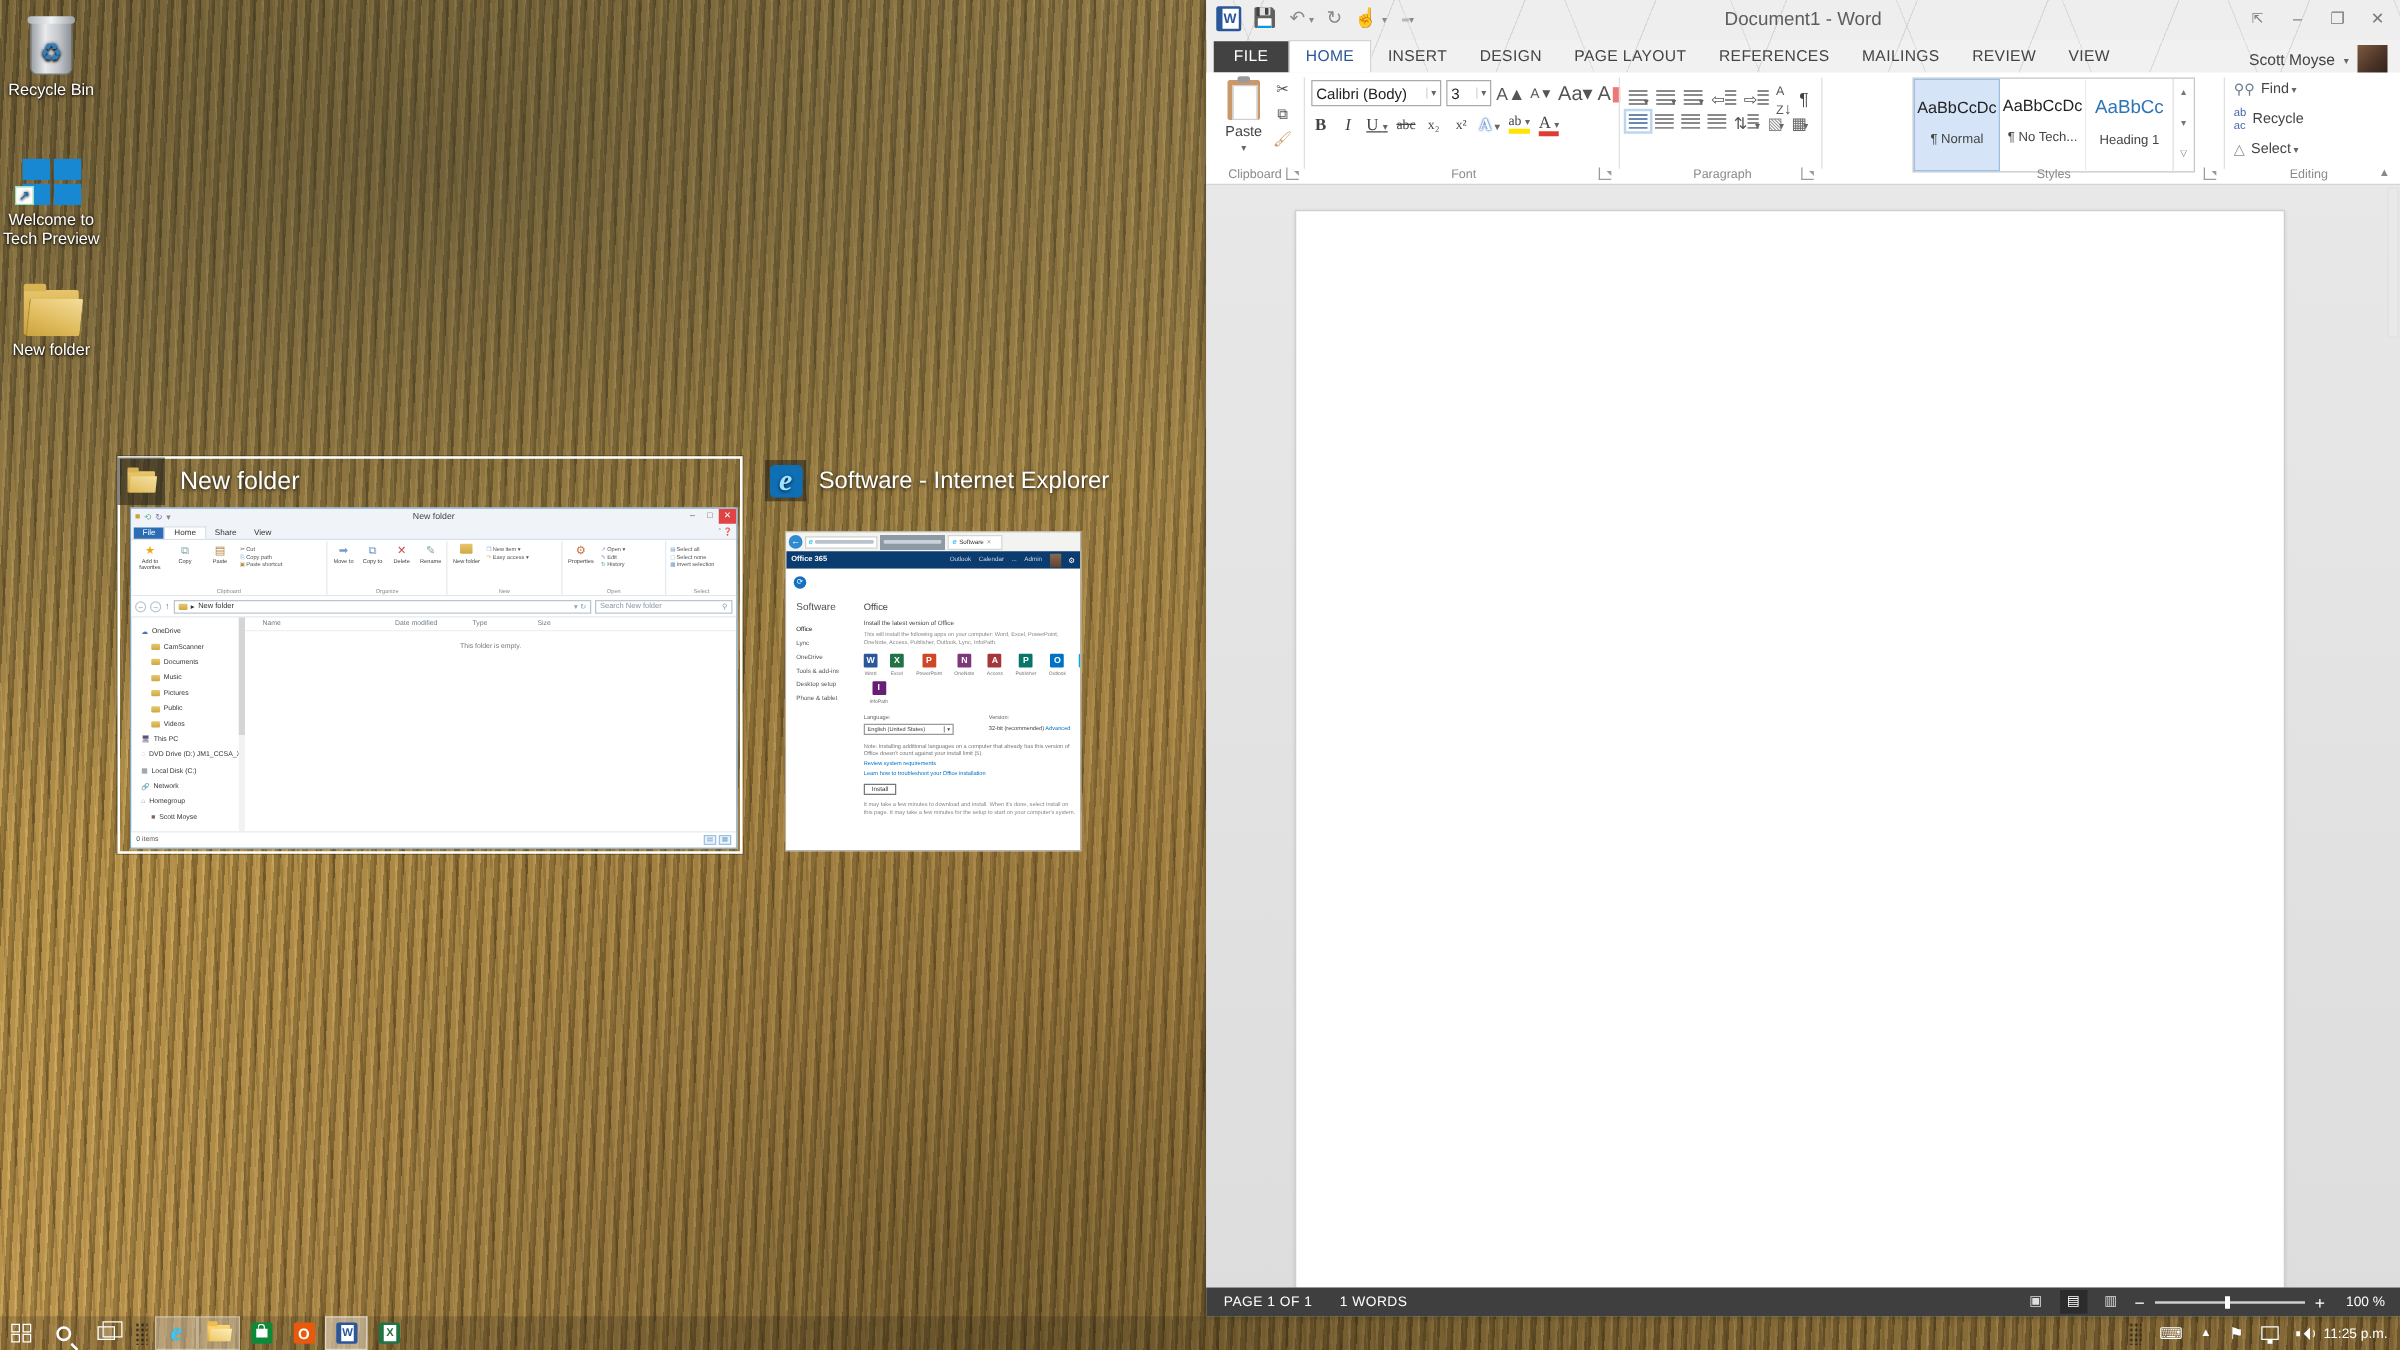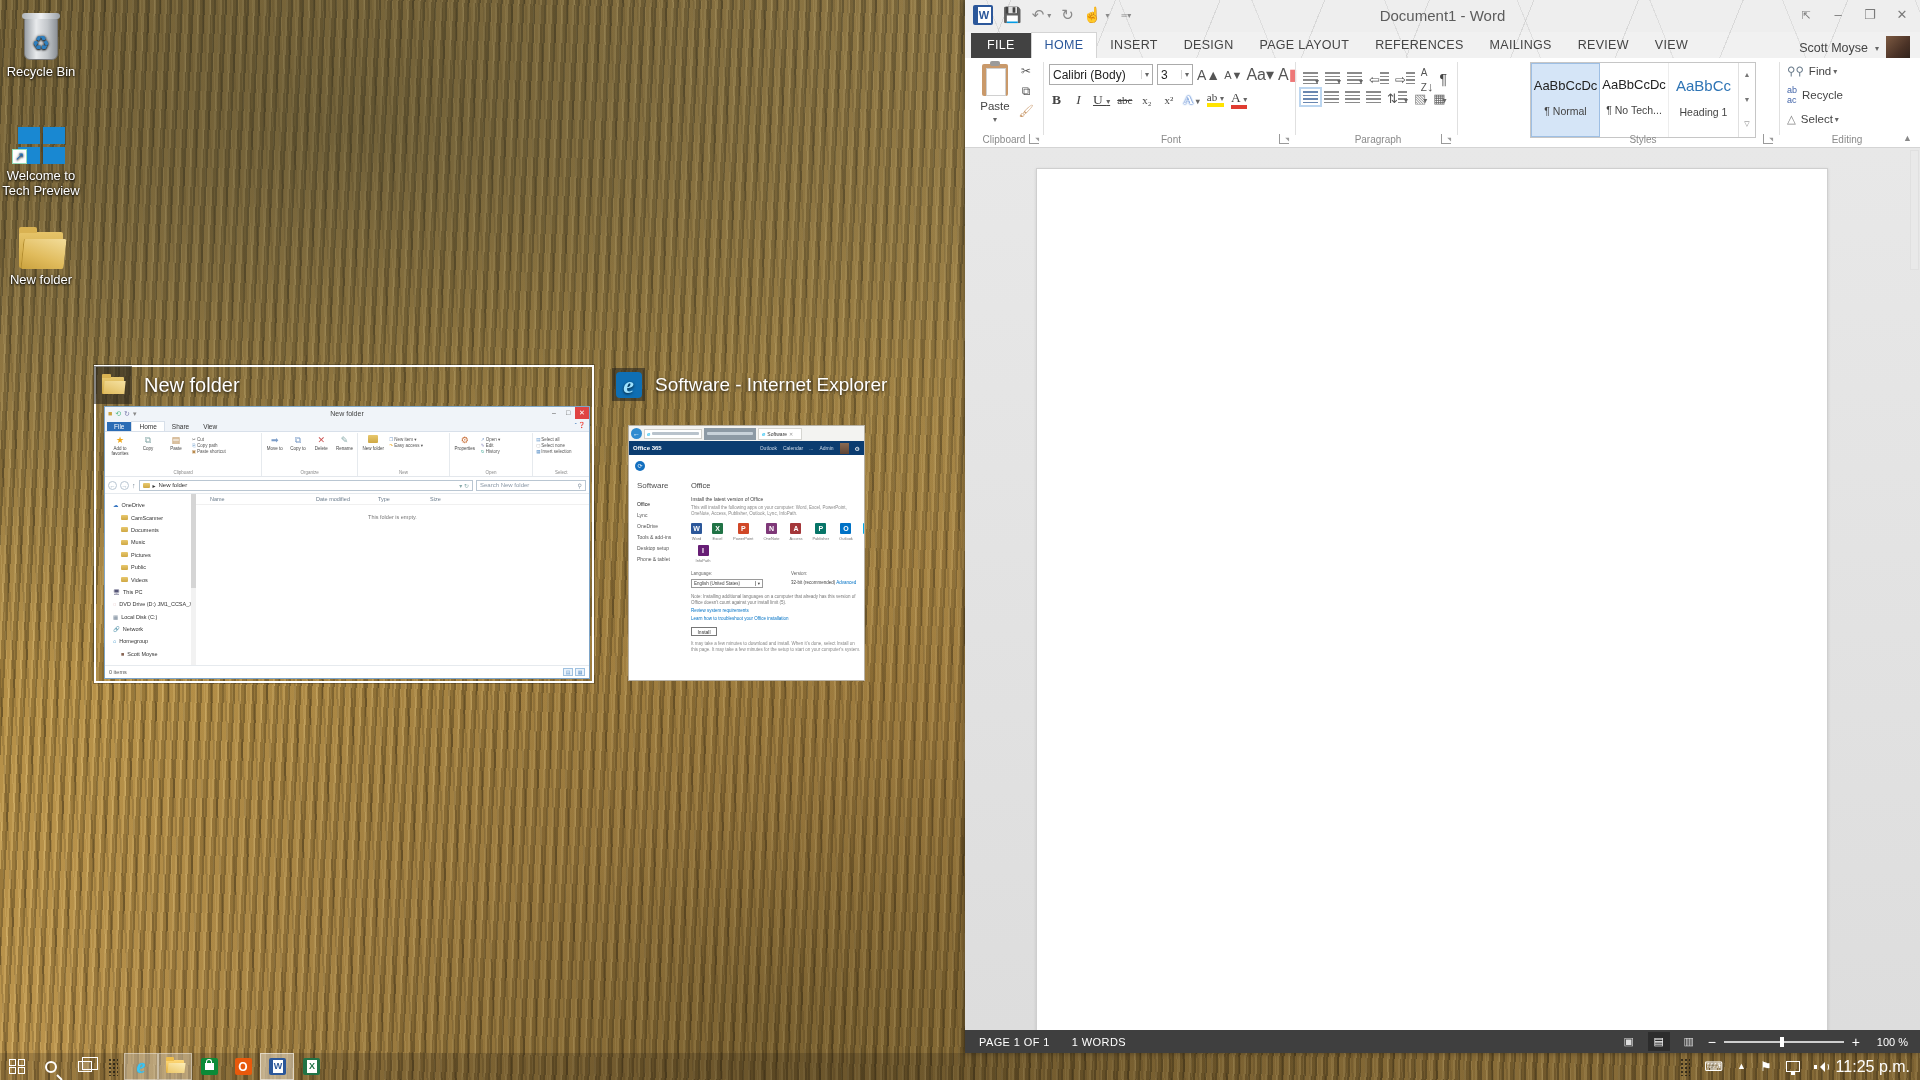--- a/index.html
+++ b/index.html
@@ -207,21 +207,21 @@
   .store-bag:before { content:""; position:absolute; left:1.5px; top:-4px; width:4px; height:4px; border:1.2px solid #fff; border-bottom:none; border-radius:3px 3px 0 0; }
   .office-ic { width:17px; height:17px; background:#e8590c; border-radius:2px; color:#fff; font-size:12px; font-weight:bold; display:flex; align-items:center; justify-content:center; }
   .tray { margin-left:auto; display:flex; align-items:center; gap:14px; padding-right:10px; color:#fff; }
   .tray .g { font-size:13px; line-height:1; }
   .spk { position:relative; width:8px; height:10px; }
   .spk:before { content:""; position:absolute; left:0; top:3px; width:3px; height:4px; background:#fff; }
   .spk:after { content:""; position:absolute; left:1px; top:0; border:5px solid transparent; border-right:5px solid #fff; }
   .spk .w1 { position:absolute; left:9px; top:1px; width:6px; height:8px; border:1.4px solid transparent; border-right:1.4px solid #fff; border-radius:50%; }
   .net-ic { position:relative; width:14px; height:11px; border:1.4px solid #fff; }
   .net-ic:before { content:""; position:absolute; left:4px; bottom:-4px; width:4px; height:3px; background:#fff; }
-  .tb-time { font-size:16px; white-space:nowrap; }
+  .tb-time { font-size:11px; white-space:nowrap; }
 </style>
 </head>
 <body>
 
 <div id="screen">
 
   <div class="desk-icon" style="left:-2px; top:8px;">
     <div class="ic">
       <div class="bin-body">
           <span class="bin-recycle">♻</span>

